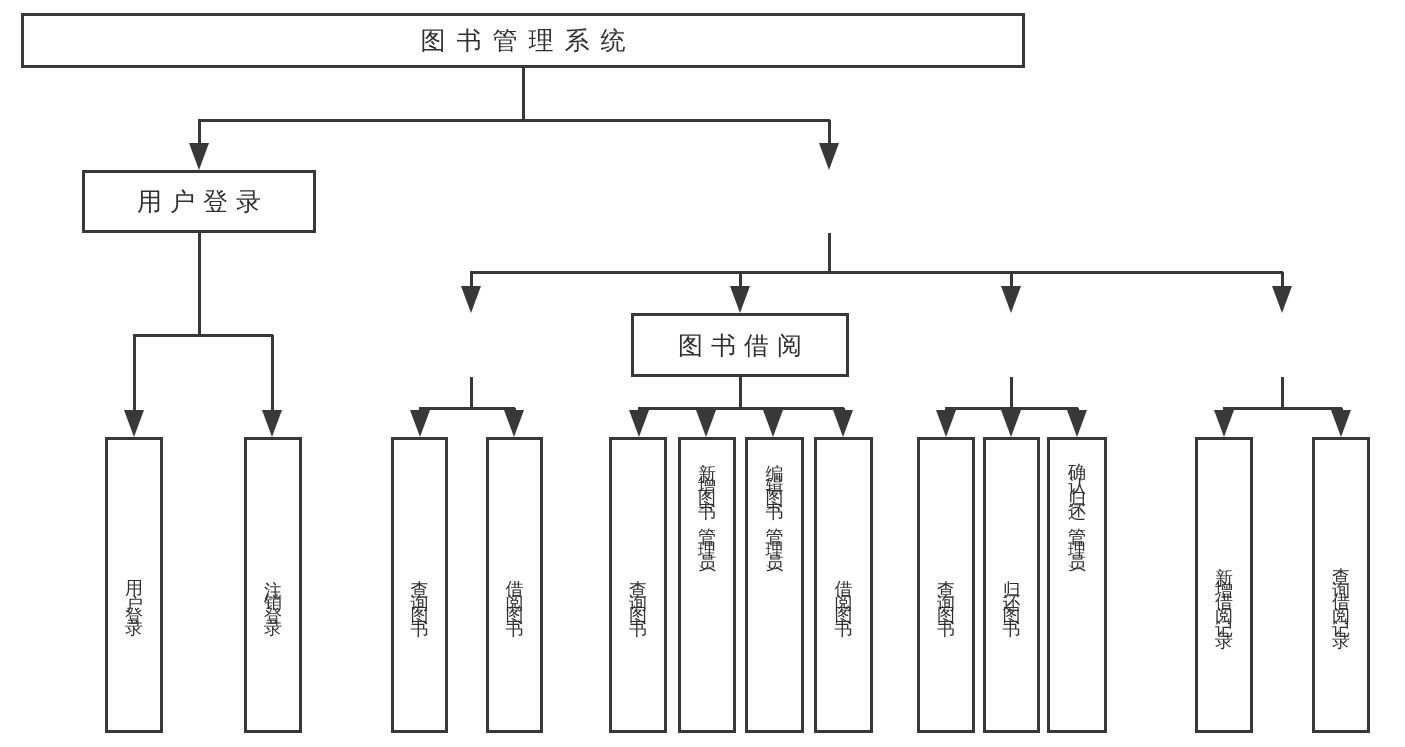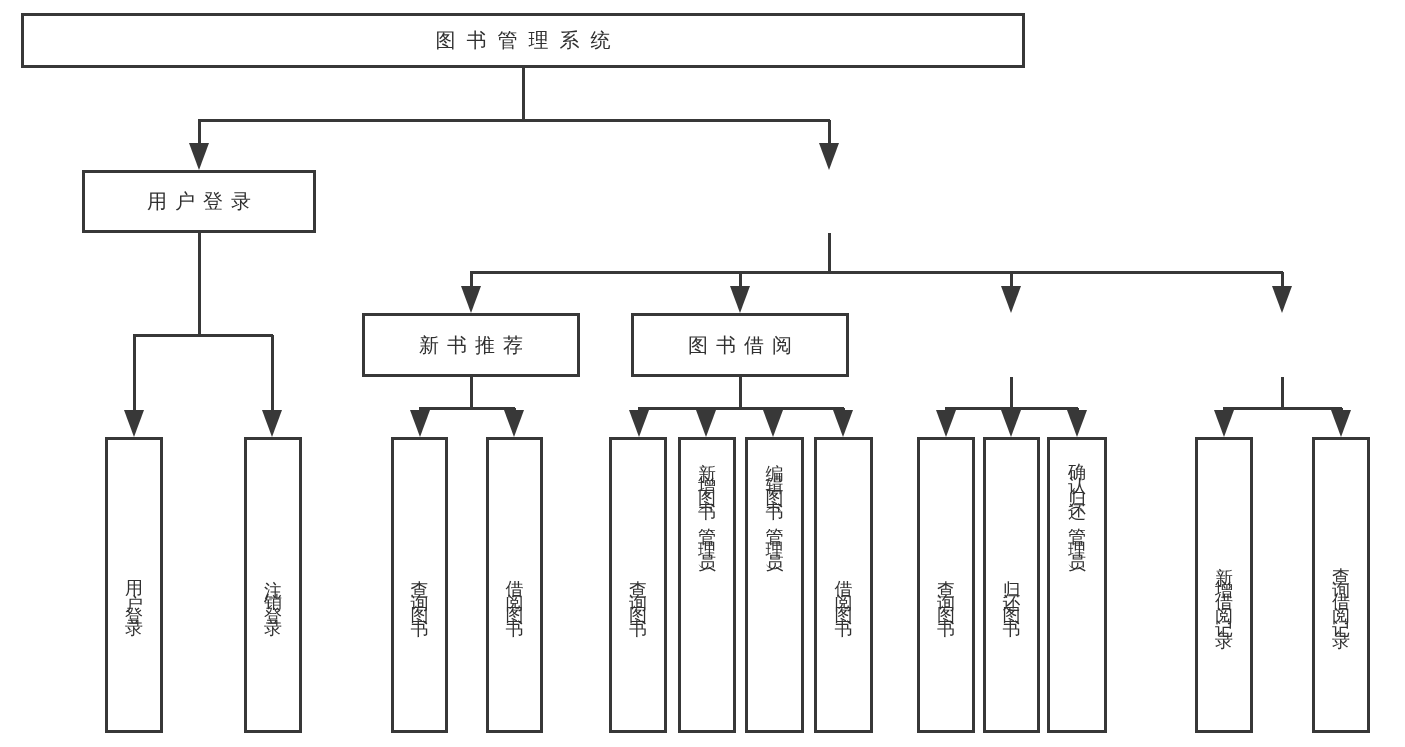--- a/index.html
+++ b/index.html
@@ -15,21 +15,21 @@
     background:var(--pagebg); overflow:hidden;
     font-family:"Liberation Sans","DejaVu Sans",sans-serif;
     color:var(--text);
   }
   .node {
     position:absolute; box-sizing:border-box;
     border:3px solid var(--line); background:var(--boxbg);
     display:flex; align-items:center; justify-content:center;
   }
   .node.h span {
-    font-size:20px; letter-spacing:8px; text-indent:8px;
+    font-size:25px; letter-spacing:8px; text-indent:8px;
     white-space:nowrap; color:var(--text);
   }
   .node.h.root span { letter-spacing:11px; text-indent:11px; }
   .node.v span {
     writing-mode:vertical-rl; text-orientation:mixed;
     font-size:18px; letter-spacing:13px; color:var(--text);
     line-height:1;
   }
   .node.v.center span { margin-top:13px; }
   .node.v.top { align-items:flex-start; }
@@ -108,23 +108,20 @@
     </div>
 
   <div class="node h root" style="left:21px;top:13px;width:1004px;height:55px">
     <span>图书管理系统</span>
   </div>
 
   <div class="node h" style="left:82px;top:170px;width:234px;height:63px">
     <span>用户登录</span>
   </div>
 
-  <div class="node h" style="left:362px;top:313px;width:218px;height:64px">
-    <span>新书推荐</span>
-  </div>
   <div class="node h" style="left:631px;top:313px;width:218px;height:64px">
     <span>图书借阅</span>
   </div>
 
   <div class="node v center" style="left:105px;top:437px;width:58px;height:296px">
     <span>用户登录</span>
   </div>
   <div class="node v center" style="left:244px;top:437px;width:58px;height:296px">
     <span>注销登录</span>
   </div>

